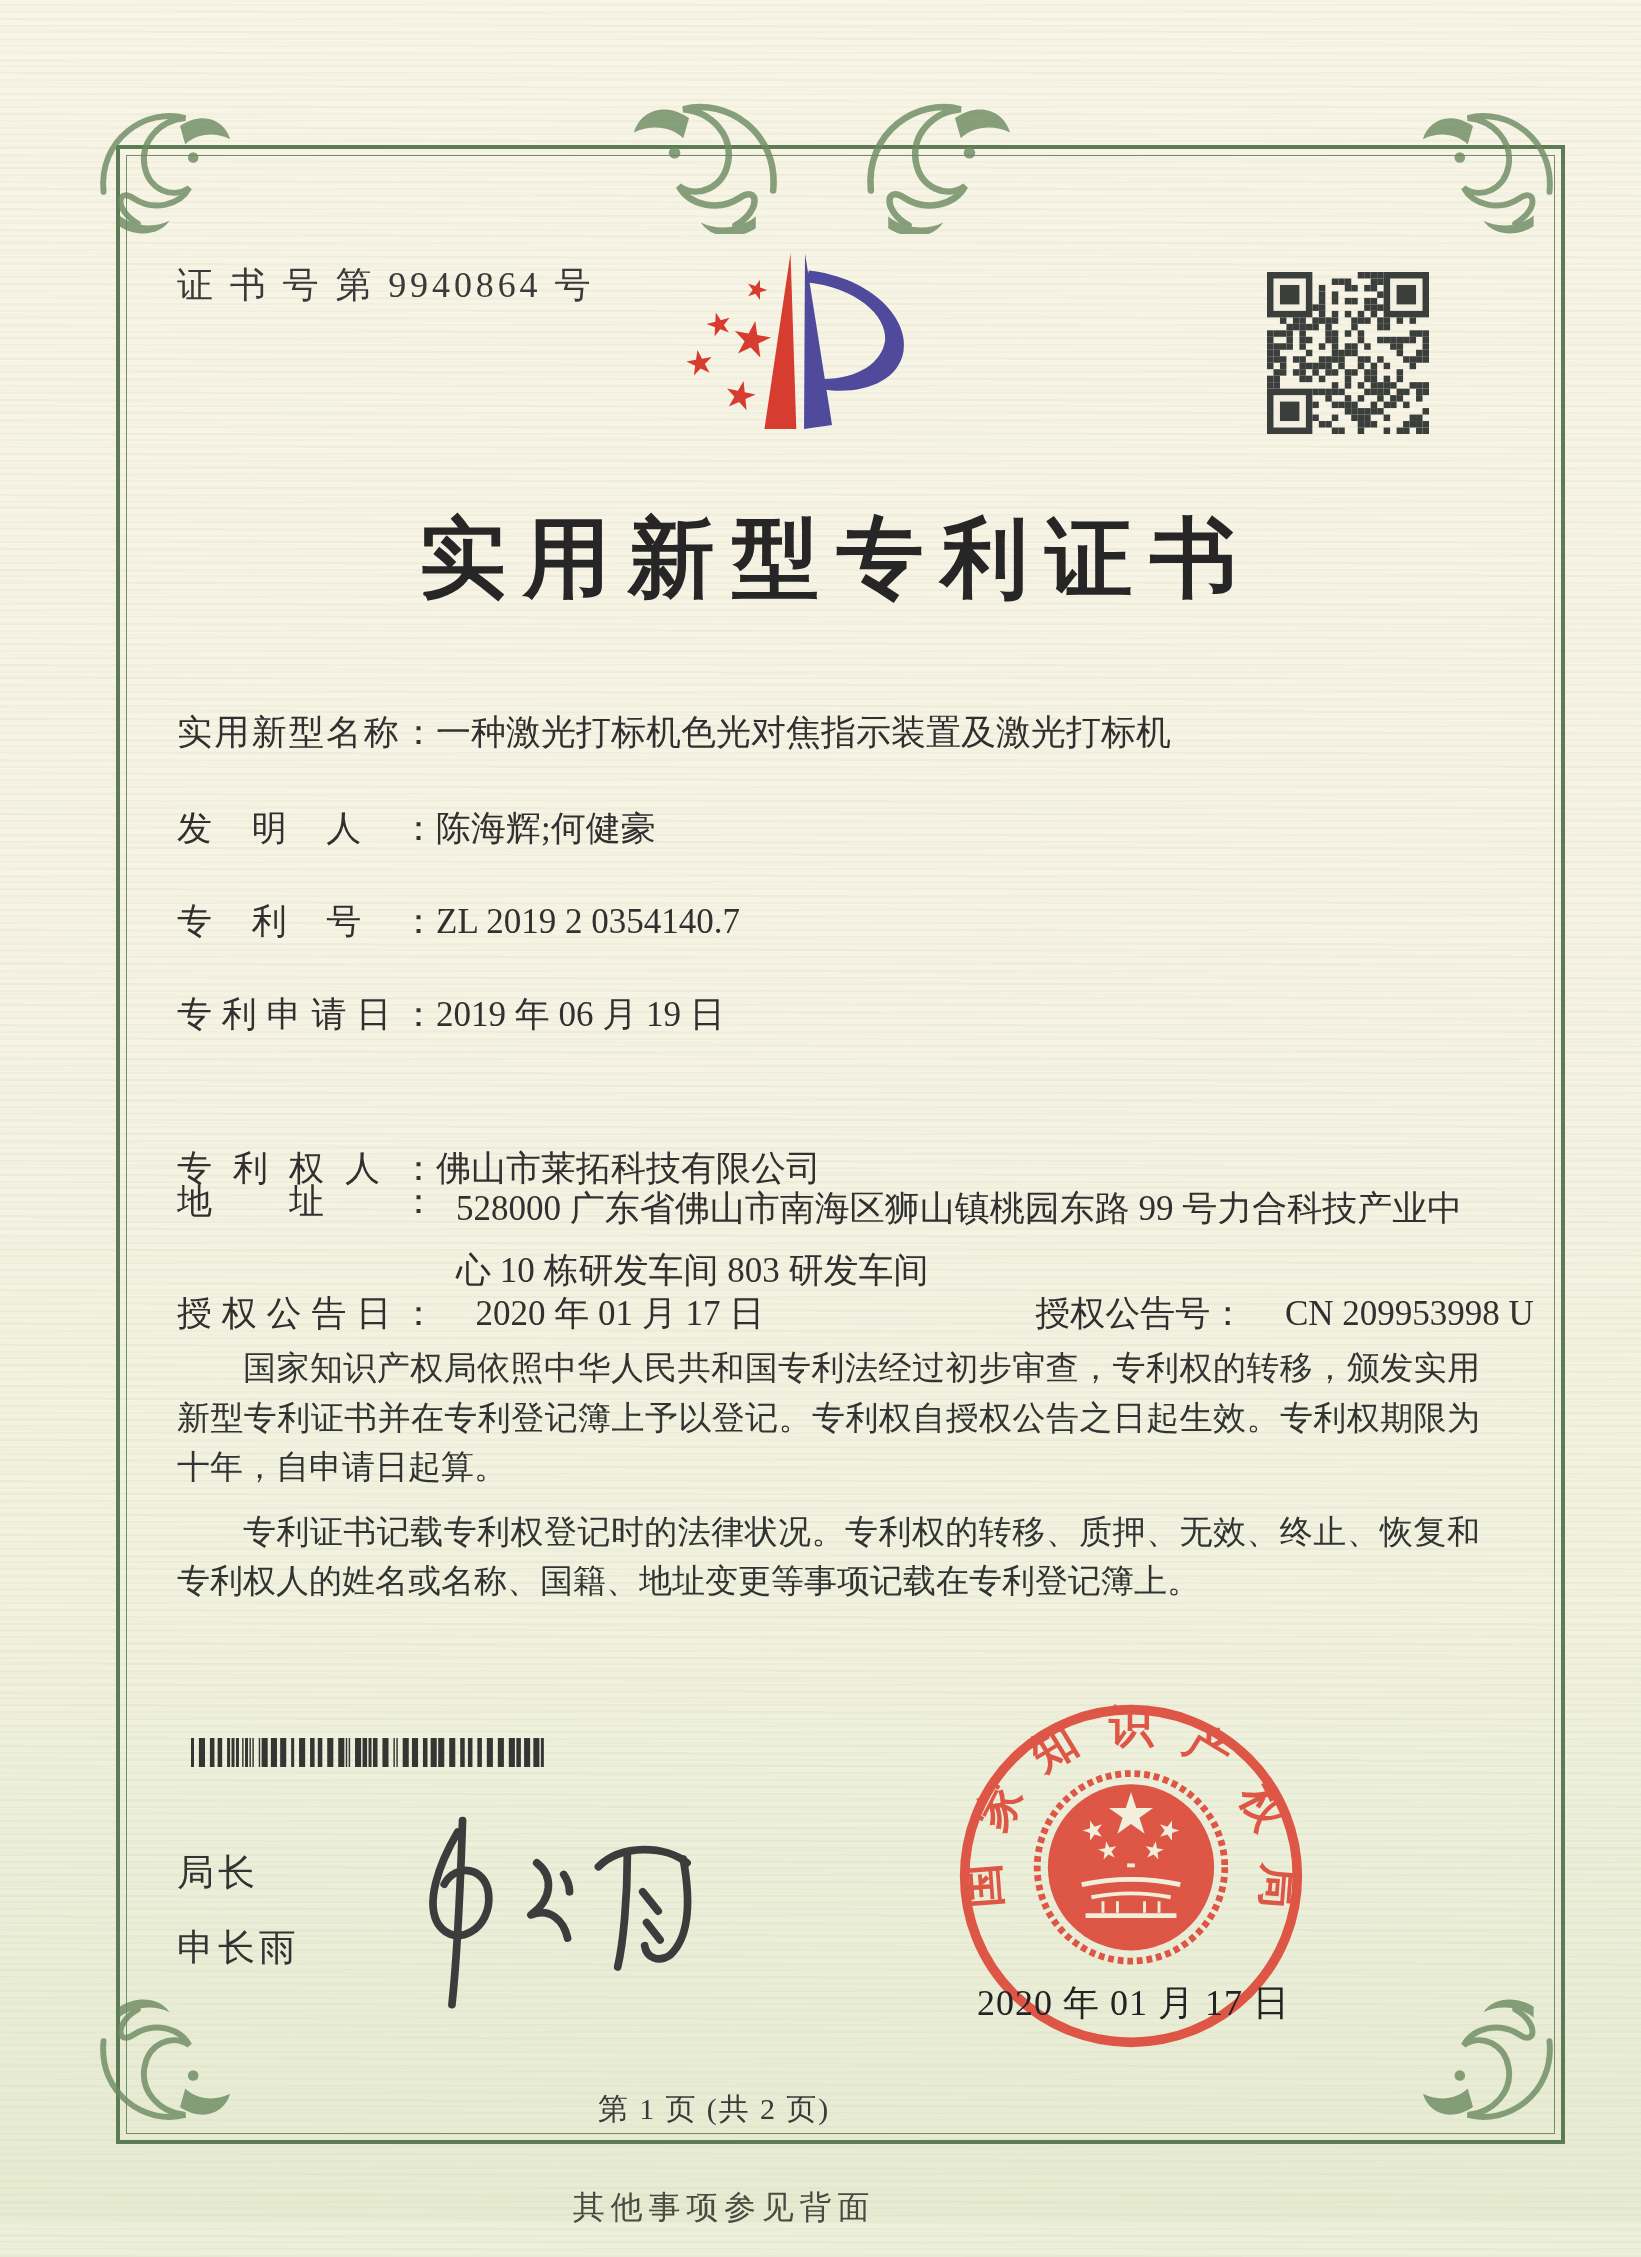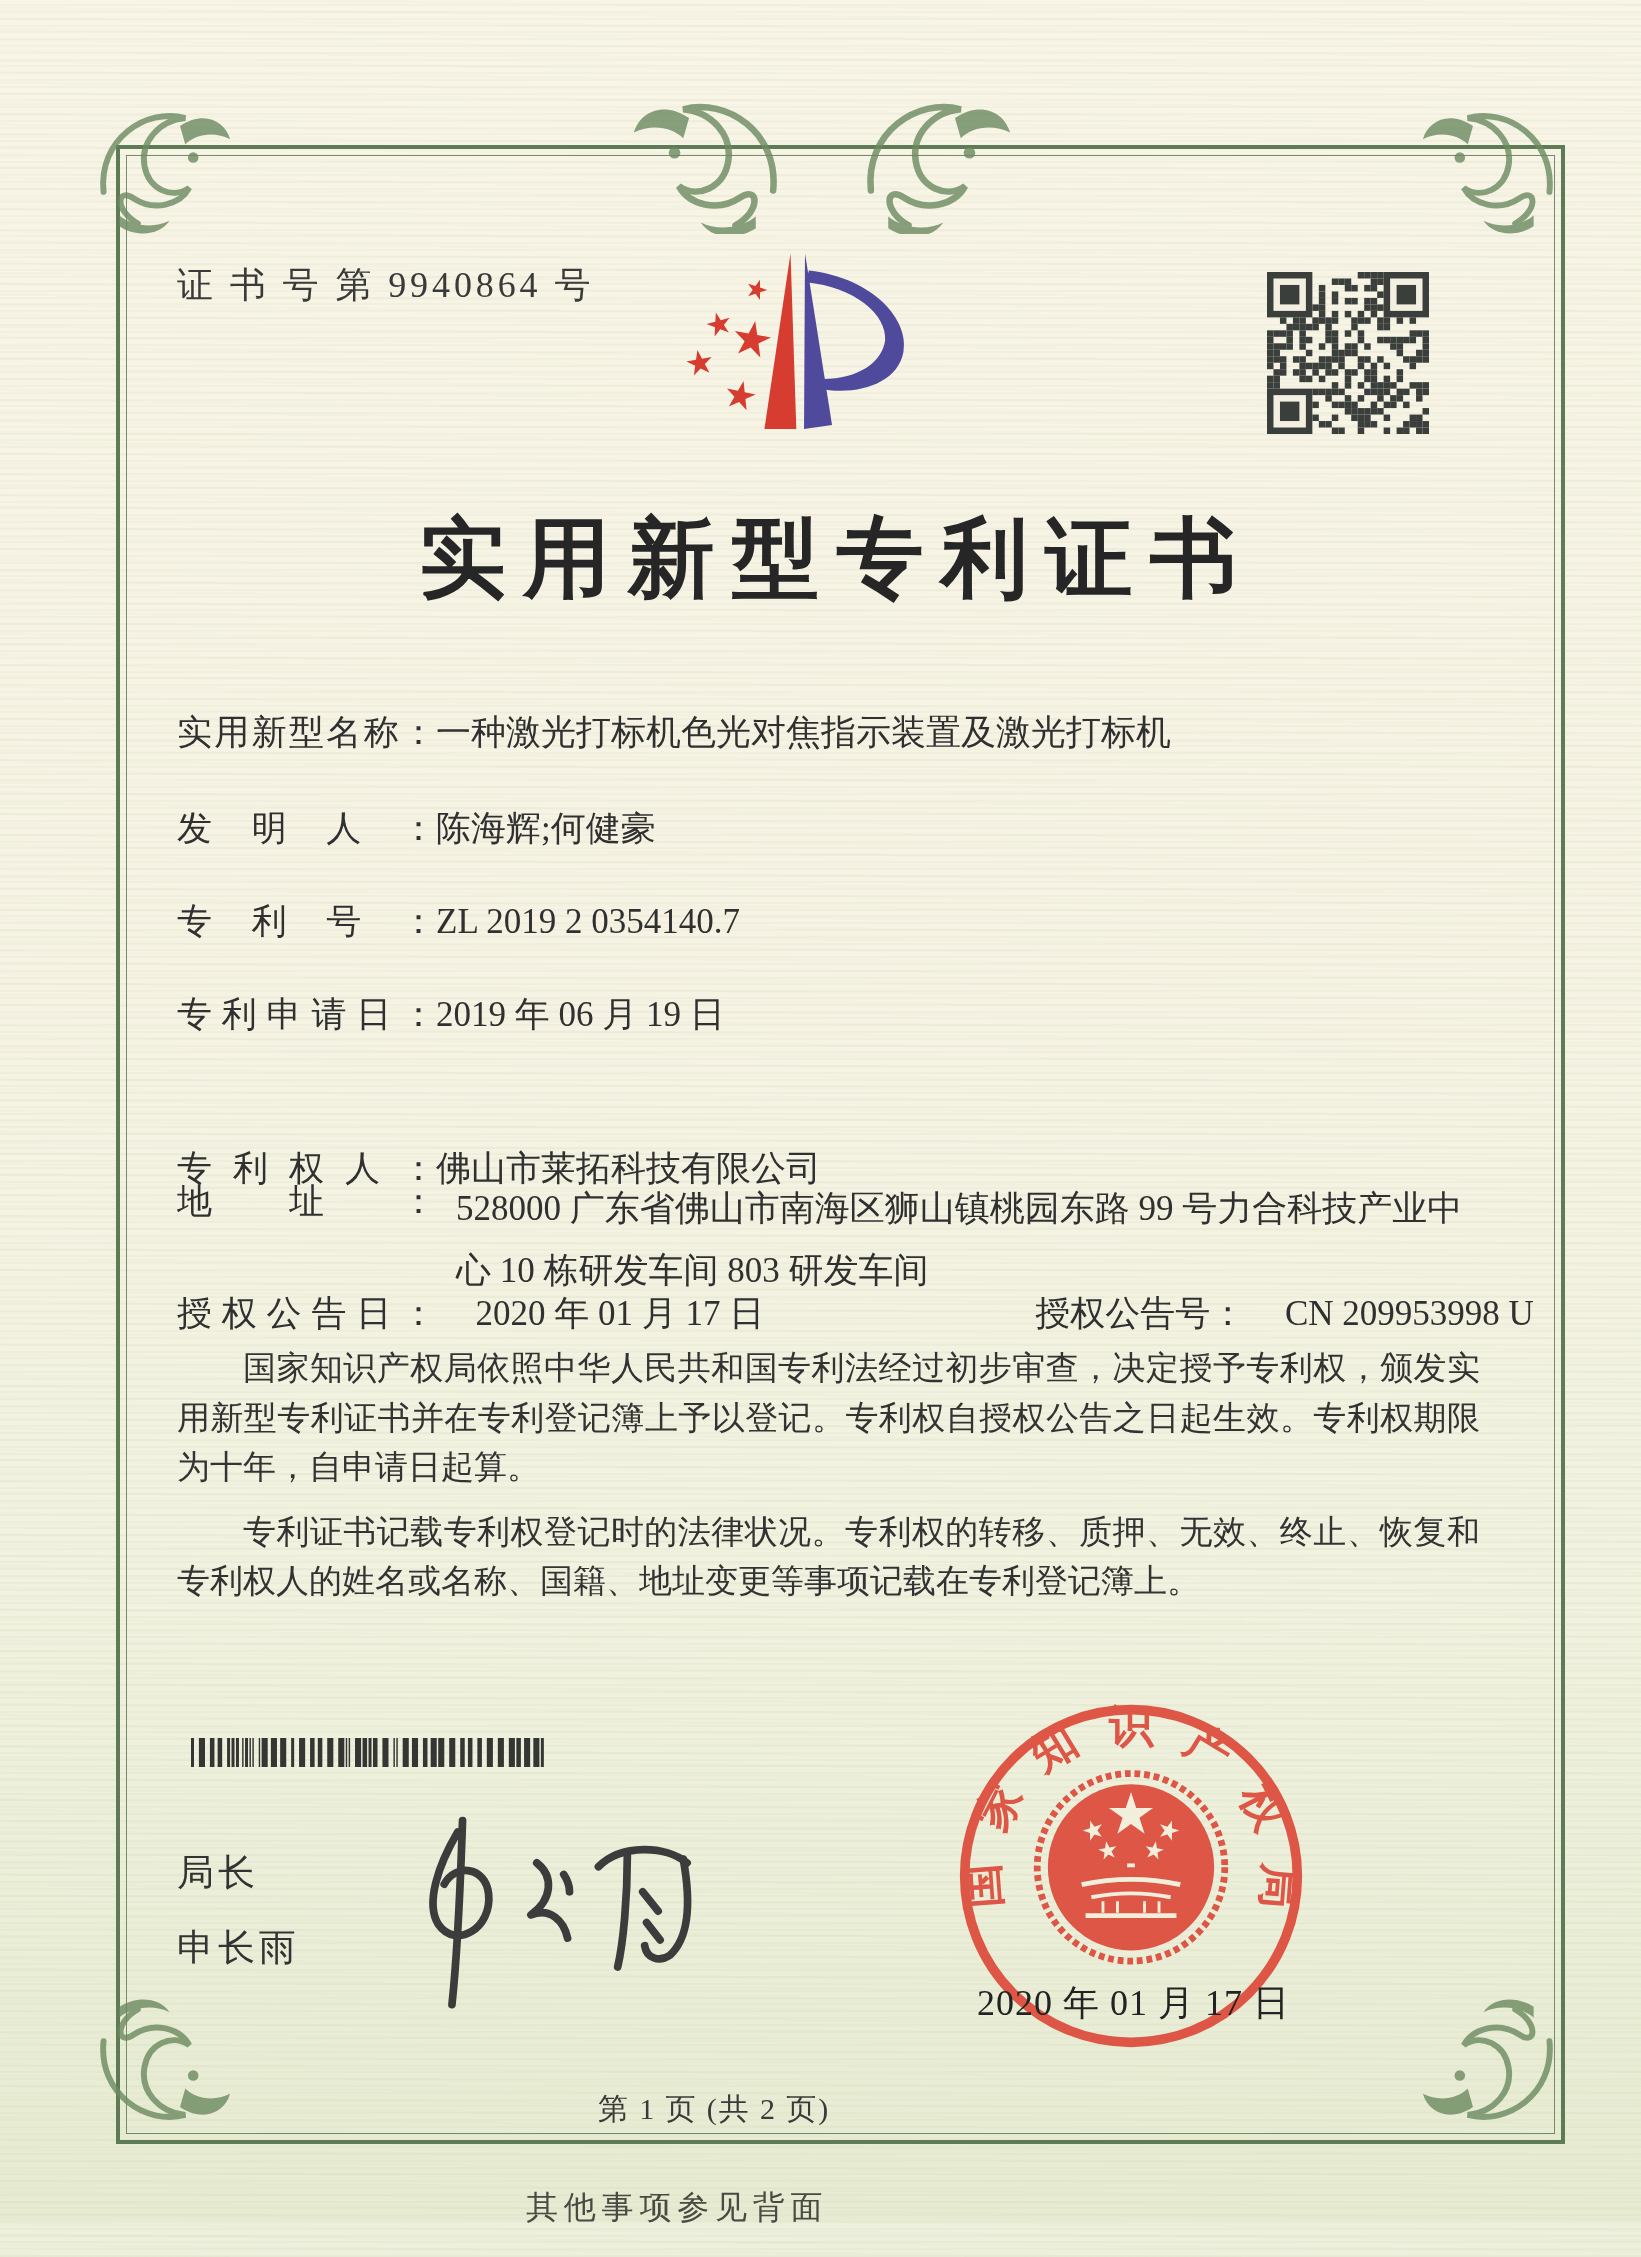--- a/index.html
+++ b/index.html
@@ -97,21 +97,21 @@
   .seal-date{
     position:absolute;left:977px;top:1979px;width:328px;
     font-size:36px;color:#232323;z-index:5;letter-spacing:1px;white-space:nowrap;
   }
   .footer-page{
     position:absolute;left:521px;top:2089px;width:386px;
     text-align:center;font-size:30px;color:#3a3a3a;letter-spacing:1.9px;
   }
   .back-note{
     position:absolute;left:526px;top:2186px;width:396px;
-    text-align:left;font-size:32px;color:#4a4a42;letter-spacing:5.8px;
+    text-align:center;font-size:32px;color:#4a4a42;letter-spacing:5.8px;
   }
   .st-red{fill:var(--logo-red);}
   .st-purple{fill:var(--logo-purple);}
   .seal-stroke{stroke:var(--seal-red);fill:none;}
   .seal-fill{fill:var(--seal-red);}
   .cream{fill:#f3efdd;}
   .cream-stroke{stroke:#f3efdd;fill:none;}
 </style>
 </head>
 <body>
@@ -438,21 +438,21 @@
       <span class="field-value">528000 广东省佛山市南海区狮山镇桃园东路 99 号力合科技产业中心 10 栋研发车间 803 研发车间</span>
     </div>
     <div class="field-row row-grant">
       <span class="field-label">授权公告日：</span>
       <span class="grant-value">2020 年 01 月 17 日</span>
       <span class="grant-label2">授权公告号：</span>
       <span class="grant-value">CN 209953998 U</span>
     </div>
 
     <div class="body-text">
-      <p>国家知识产权局依照中华人民共和国专利法经过初步审查，决定授予专利权，颁发实用新型专利证书并在专利登记簿上予以登记。专利权自授权公告之日起生效。专利权期限为十年，自申请日起算。</p>
+      <p>国家知识产权局依照中华人民共和国专利法经过初步审查，专利权的转移，颁发实用新型专利证书并在专利登记簿上予以登记。专利权自授权公告之日起生效。专利权期限为十年，自申请日起算。</p>
       <p>专利证书记载专利权登记时的法律状况。专利权的转移、质押、无效、终止、恢复和专利权人的姓名或名称、国籍、地址变更等事项记载在专利登记簿上。</p>
     </div>
 
     <svg class="barcode-box" id="barcode" viewBox="0 0 370 30" preserveAspectRatio="none">
         <rect x="0" y="0" width="3.1" height="30" fill="#343634"></rect>
         <rect x="8.2" y="0" width="6.300000000000001" height="30" fill="#343634"></rect>
         <rect x="19.6" y="0" width="4.7" height="30" fill="#343634"></rect>
         <rect x="27.6" y="0" width="4.7" height="30" fill="#343634"></rect>
         <rect x="37.400000000000006" y="0" width="3.1" height="30" fill="#343634"></rect>
         <rect x="42.00000000000001" y="0" width="3.1" height="30" fill="#343634"></rect>

